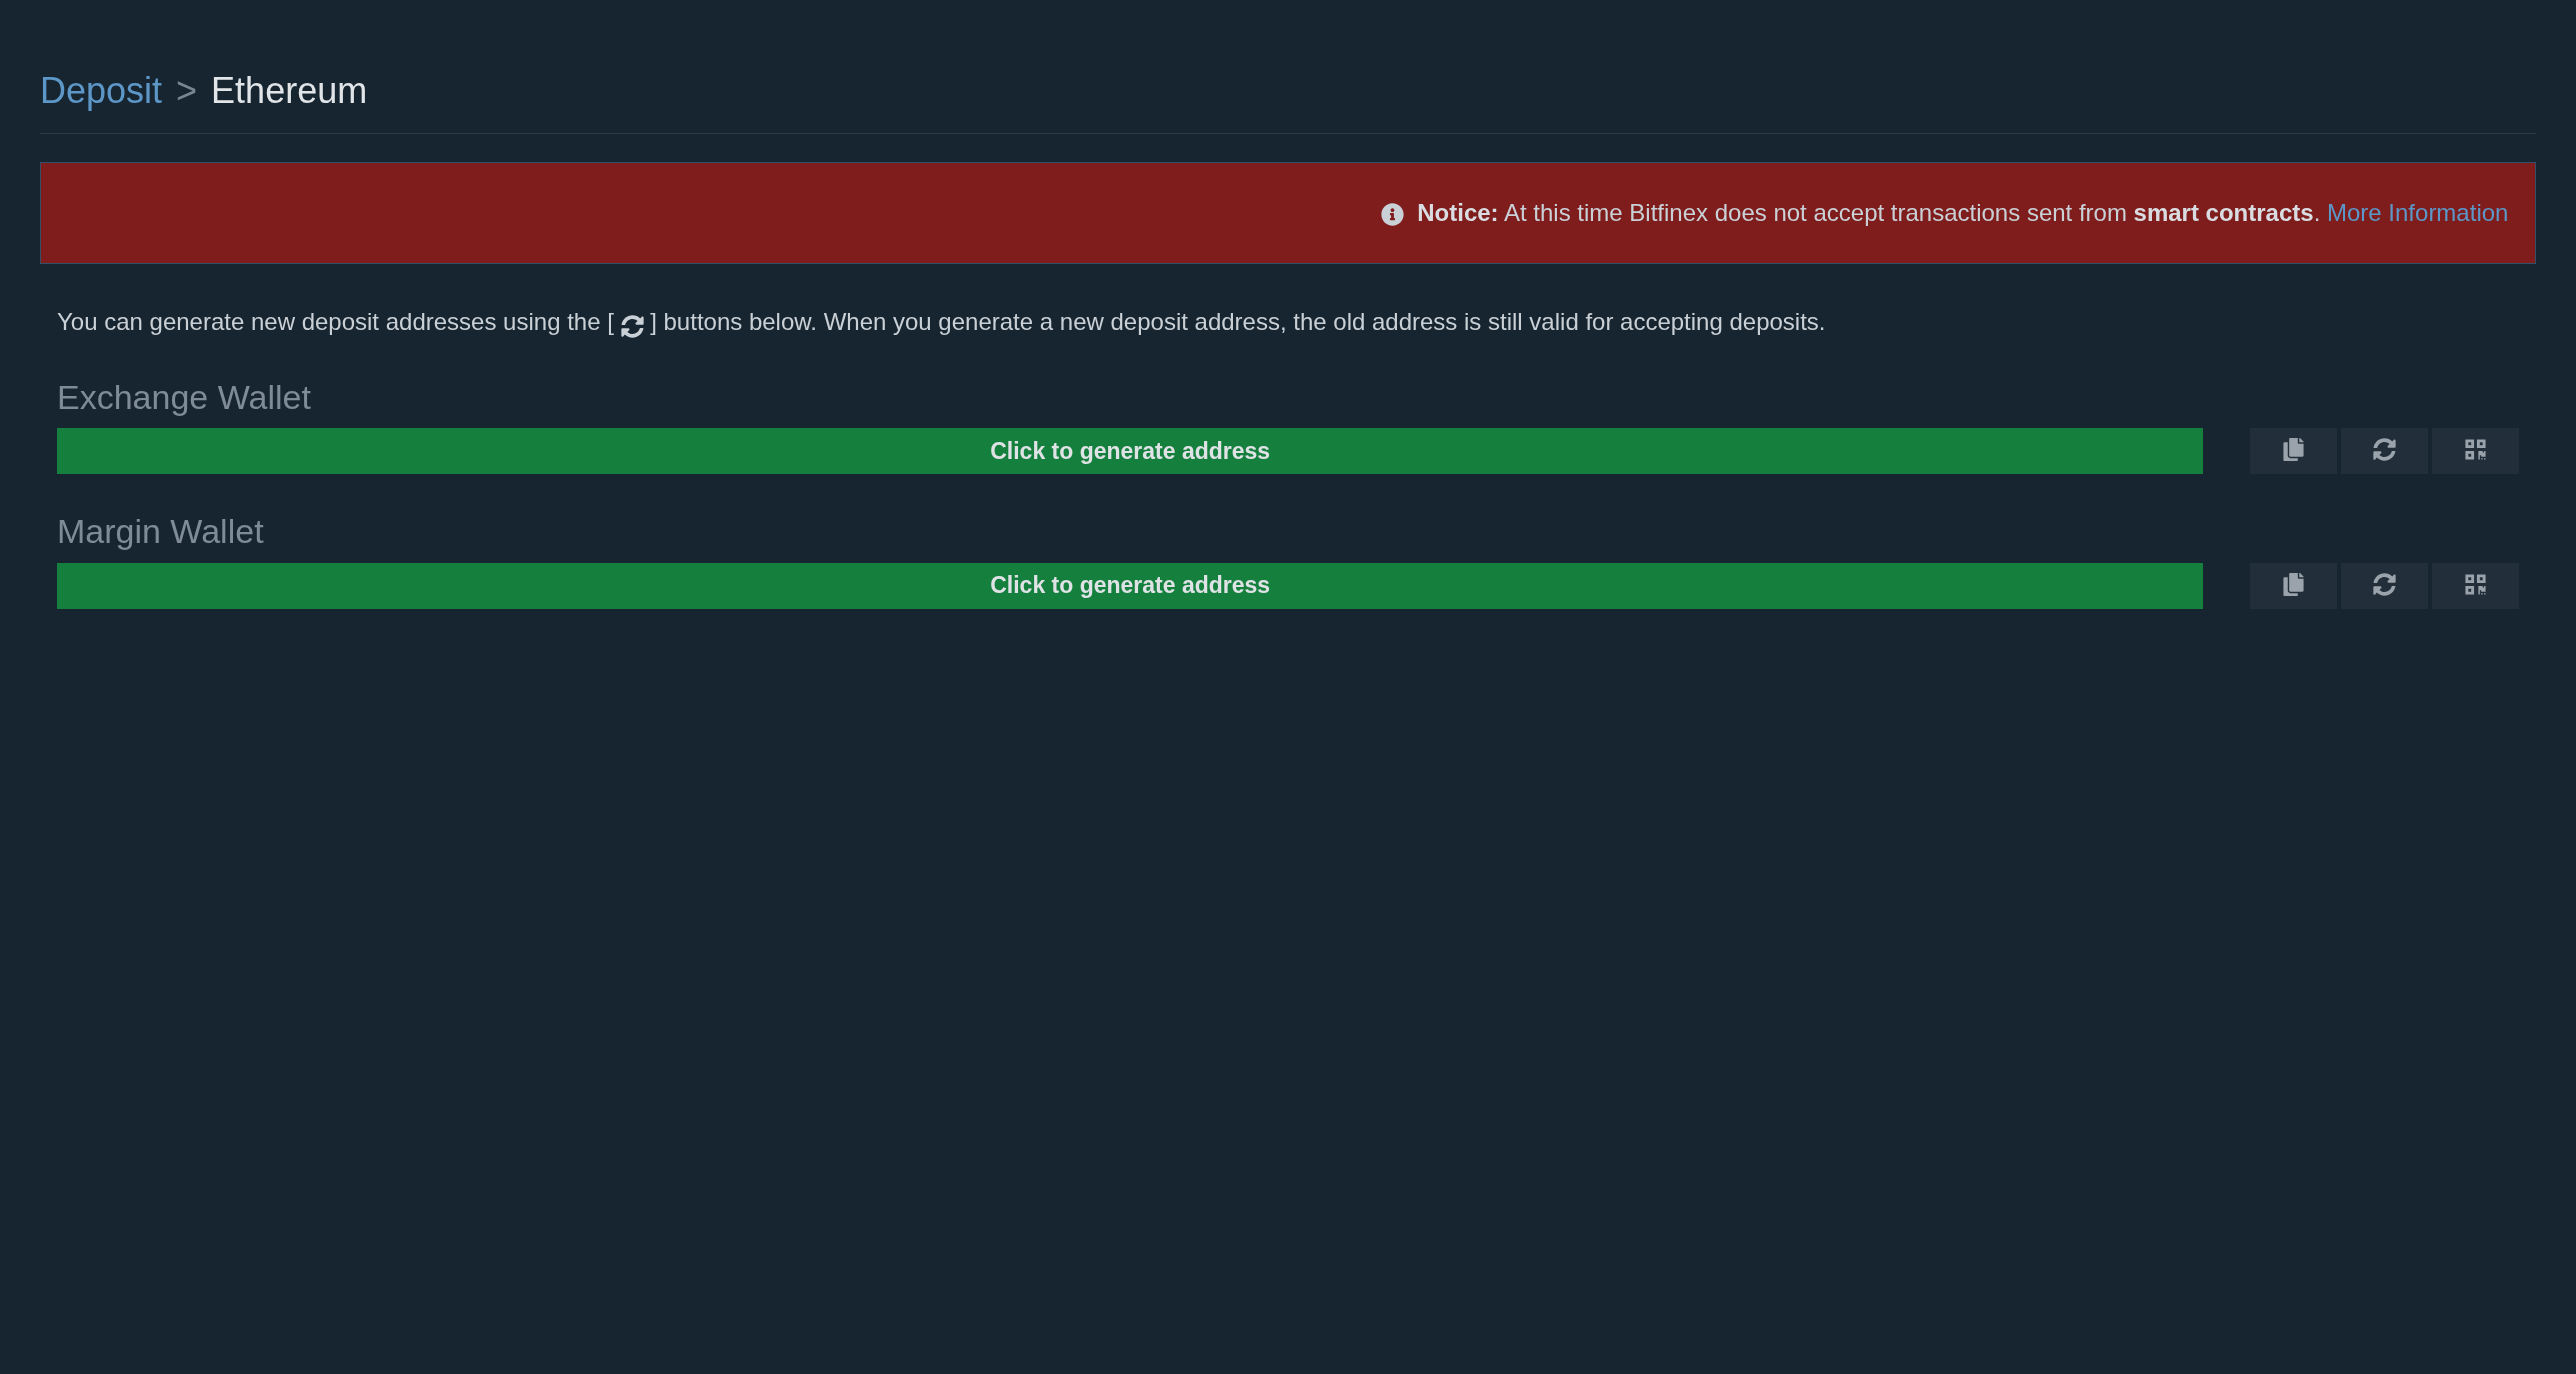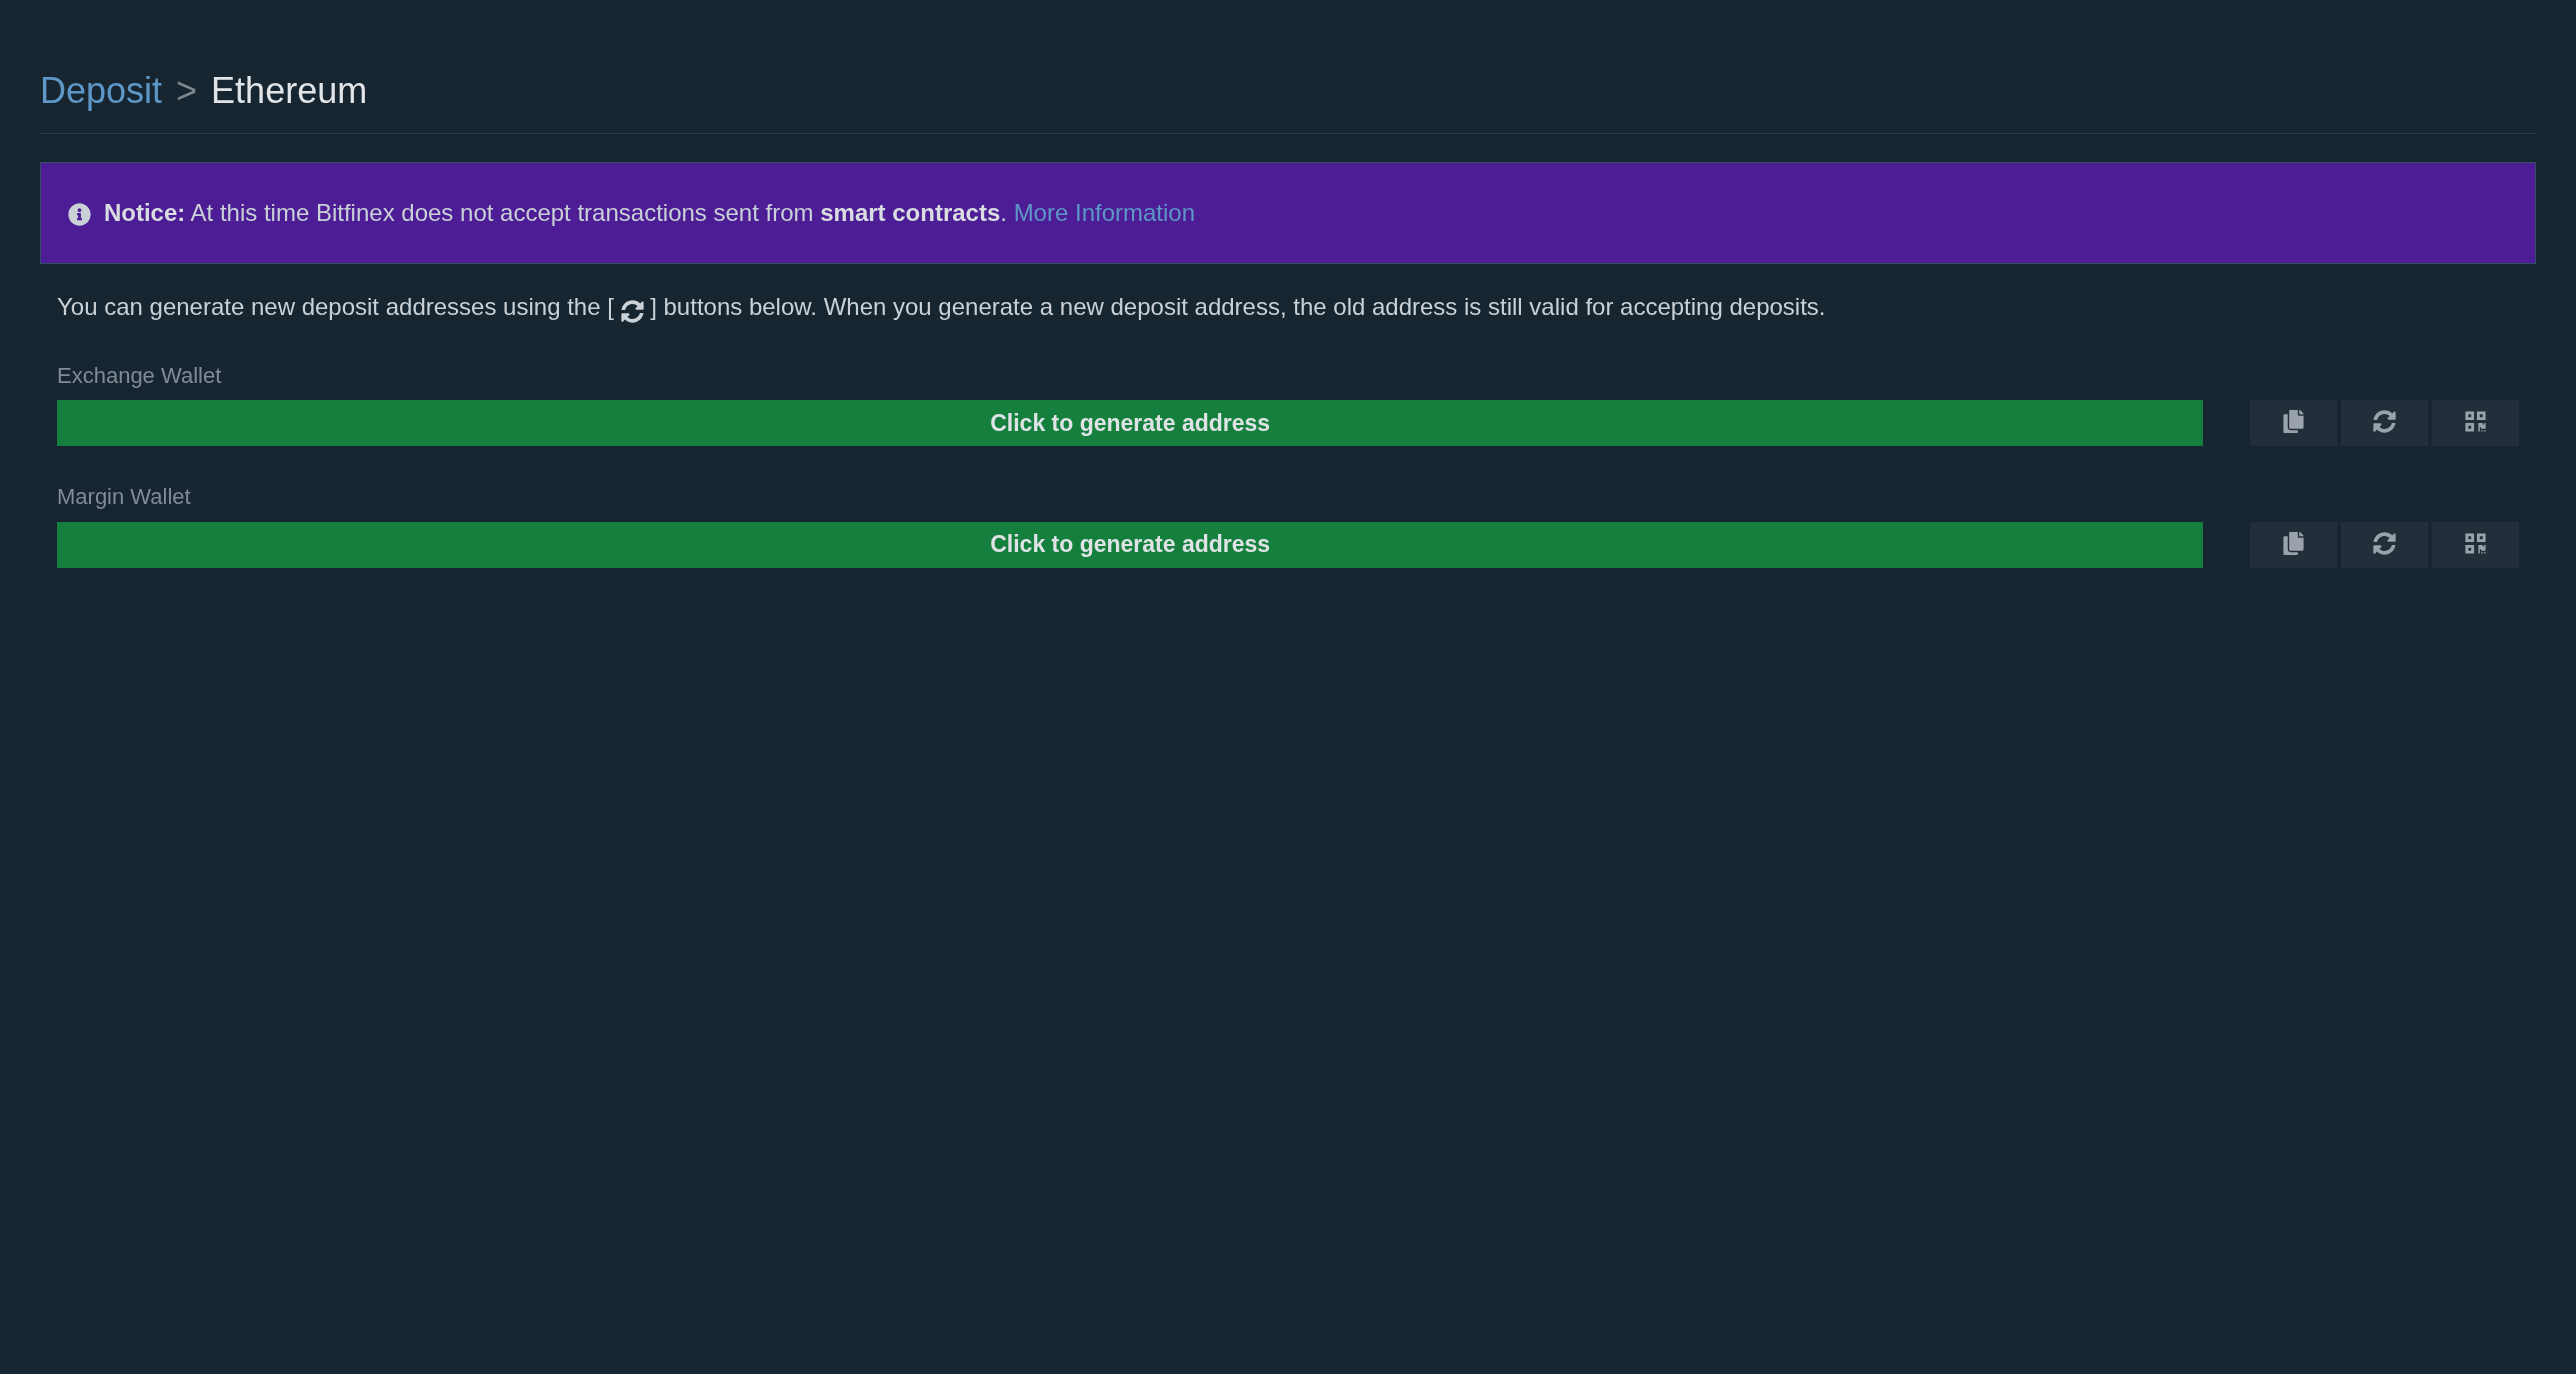--- a/index.html
+++ b/index.html
@@ -19,27 +19,28 @@
     display: flex;
     align-items: center;
     gap: 14px;
     margin-top: 41px;
   }
   .breadcrumb-link { color: #5d97c7; cursor: pointer; }
   .breadcrumb-sep { color: #7a8690; }
   .breadcrumb-current { color: #e1e5e8; text-align: right; }
   .notice-box {
     border: 0.9px solid #325068;
-    background: #4c1d95;
+    background: #7f1d1d;
     padding: 36px 26.6px;
-    margin-bottom: 25px;
+    margin-bottom: 40px;
     display: flex;
     align-items: center;
     gap: 9.5px;
     flex-wrap: wrap;
+    justify-content: flex-end;
   }
   .info-icon-svg {
     width: 23px;
     height: 23px;
     fill: #c9d0d6;
     vertical-align: middle;
     margin-right: 3.8px;
     display: inline-block;
   }
   .notice-label { font-weight: 700; color: #d9dde1; }
@@ -48,21 +49,21 @@
   .link { color: #5d97c7; cursor: pointer; }
   .content { padding: 0 17px; }
   .para { color: #c9d0d6; margin-bottom: 32px; line-height: 1.5; }
   .inline-refresh-icon {
     display: inline-block;
     width: 23px; height: 23px;
     vertical-align: middle;
   }
   .wallet-label {
     color: #7f8c97;
-    font-size: 22px;
+    font-size: 34px;
     margin-top: 38px;
     margin-bottom: 11.4px;
     font-weight: 400;
   }
   .wallet-row {
     display: flex;
     align-items: stretch;
     gap: 47px;
   }
   .address-button {

